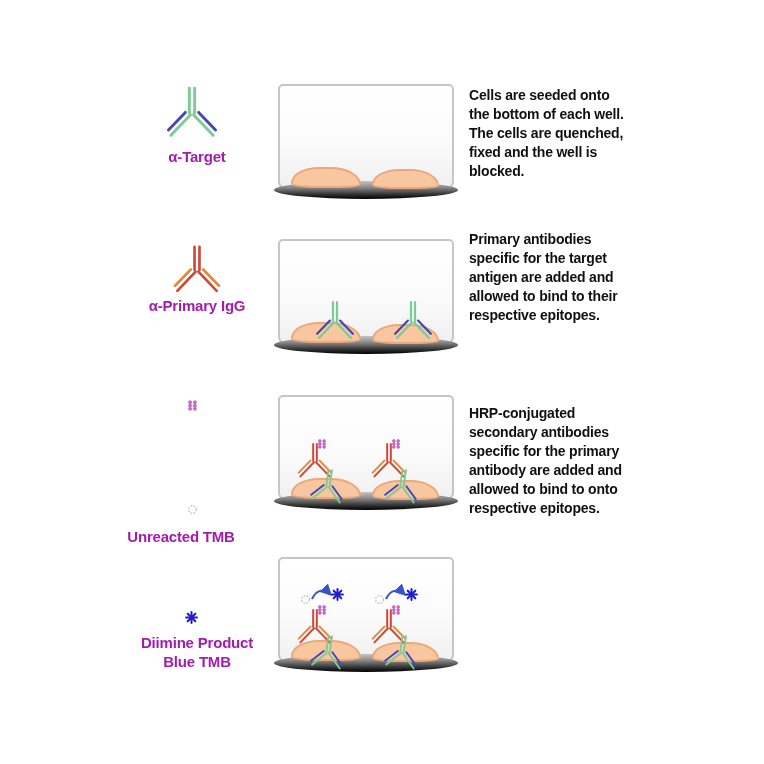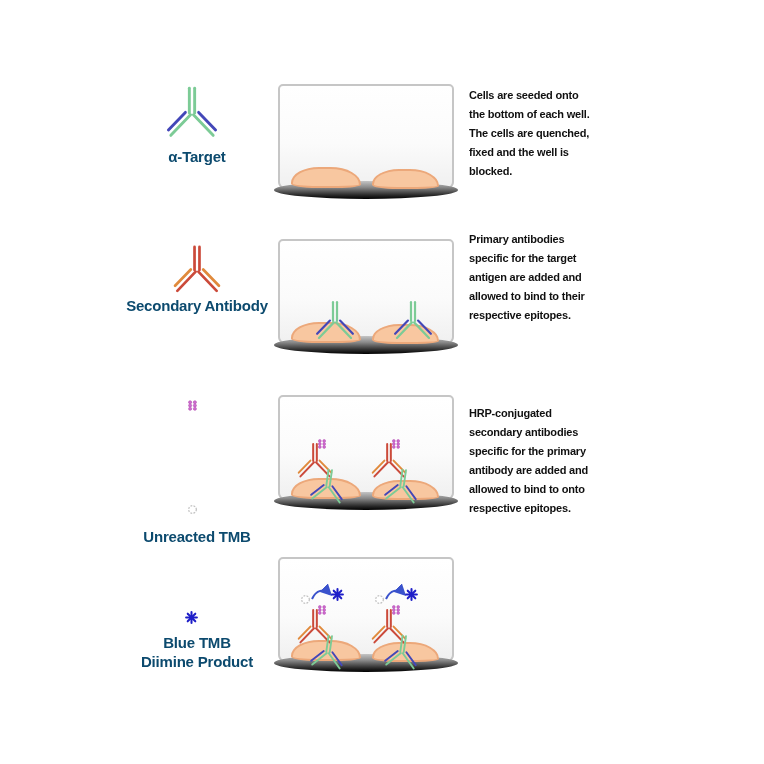--- a/index.html
+++ b/index.html
@@ -2,25 +2,25 @@
 <html><head>
 <meta charset="utf-8">
 <style>
   html,body { margin:0; padding:0; background:#fff; }
   .canvas {
     position:relative; width:764px; height:764px; background:#ffffff;
     font-family:"Liberation Sans", sans-serif; overflow:hidden;
   }
   .legend-label {
     position:absolute; width:210px; text-align:center;
-    font-weight:bold; font-size:15px; line-height:18.5px; color:#0c4a6e;
+    font-weight:bold; font-size:15px; line-height:18.5px; color:#a21caf;
     letter-spacing:-0.2px;
   }
   .desc {
-    position:absolute; width:222px; font-weight:bold; font-size:11px;
+    position:absolute; width:222px; font-weight:bold; font-size:14px;
     line-height:19px; color:#101010; white-space:pre-line; letter-spacing:-0.2px;
   }
   .well {
     position:absolute; left:278px; width:172px; height:104px;
     background:linear-gradient(180deg,#ffffff 0%,#fbfbfb 55%,#efefef 100%);
     border:2px solid #c6c6c6;
     border-radius:5px 5px 16px 16px / 5px 5px 10px 10px;
   }
   .rim {
     position:absolute; left:-6px; right:-6px; bottom:-9px; height:18px;
@@ -103,21 +103,21 @@
   <div class="desc" style="left:469px; top:86px">Cells are seeded onto
 the bottom of each well.
 The cells are quenched,
 fixed and the well is
 blocked.</div>
 
   <svg class="legend-icon ab-secondary" style="left:170px; top:243px" width="54" height="54">
     <use href="#antibody" width="54" height="54"></use>
   </svg>
   <div class="legend-label" style="left:92px; top:297px">
-    <div>Secondary Antibody</div>
+    <div>α-Primary IgG</div>
   </div>
 
   <div class="well" style="top:239px">
     <div class="rim"></div>
     <div class="cell cell-left"></div>
     <div class="cell cell-right"></div>
     <svg class="ab-primary" style="left:33px; top:58px" width="44" height="44">
       <use href="#antibody" width="44" height="44"></use>
     </svg>
     <svg class="ab-primary" style="left:111px; top:58px" width="44" height="44">
@@ -131,21 +131,21 @@
 allowed to bind to their
 respective epitopes.</div>
 
   <svg class="legend-icon" style="left:187px; top:400px" width="11" height="11" viewBox="0 0 12 12">
     <use href="#hrp" width="12" height="12"></use>
   </svg>
 
   <svg class="legend-icon" style="left:187px; top:504px" width="11" height="11" viewBox="0 0 12 12">
     <use href="#tmb" width="12" height="12"></use>
   </svg>
-  <div class="legend-label" style="left:92px; top:528px">
+  <div class="legend-label" style="left:76px; top:528px">
     <div>Unreacted TMB</div>
   </div>
 
   <div class="well" style="top:395px">
     <div class="rim"></div>
     <div class="cell cell-left"></div>
     <div class="cell cell-right"></div>
     <svg style="left:11px; top:42px" width="64" height="66" viewBox="0 0 64 66">
       <use href="#hrp" x="26" y="0" width="10" height="10"></use>
       <use class="ab-secondary" href="#antibody" x="4" y="2" width="40" height="40"></use>
@@ -166,22 +166,22 @@
 secondary antibodies
 specific for the primary
 antibody are added and
 allowed to bind to onto
 respective epitopes.</div>
 
   <svg class="legend-icon" style="left:185px; top:611px" width="13" height="13" viewBox="0 0 14 14">
     <use href="#star" width="14" height="14"></use>
   </svg>
   <div class="legend-label" style="left:92px; top:634px">
+    <div>Diimine Product</div>
     <div>Blue TMB</div>
-    <div>Diimine Product</div>
   </div>
 
   <div class="well" style="top:557px">
     <div class="rim"></div>
     <div class="cell cell-left"></div>
     <div class="cell cell-right"></div>
     <svg style="left:11px; top:28px" width="64" height="88" viewBox="0 0 64 88">
       <use href="#tmb" x="9" y="7" width="11" height="11"></use>
       <path d="M21,12 C25,3 33,1 39,7" stroke="#3a52cc" stroke-width="2" fill="none" marker-end="url(#arrowhead)"></path>
       <use href="#star" x="40" y="1" width="13" height="13"></use>

